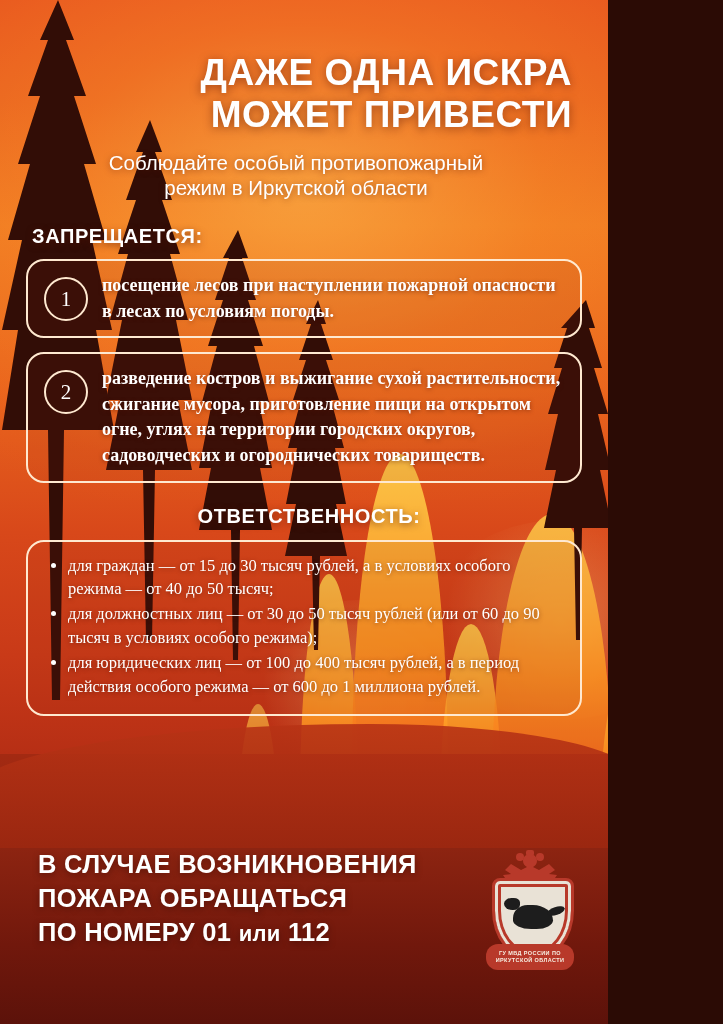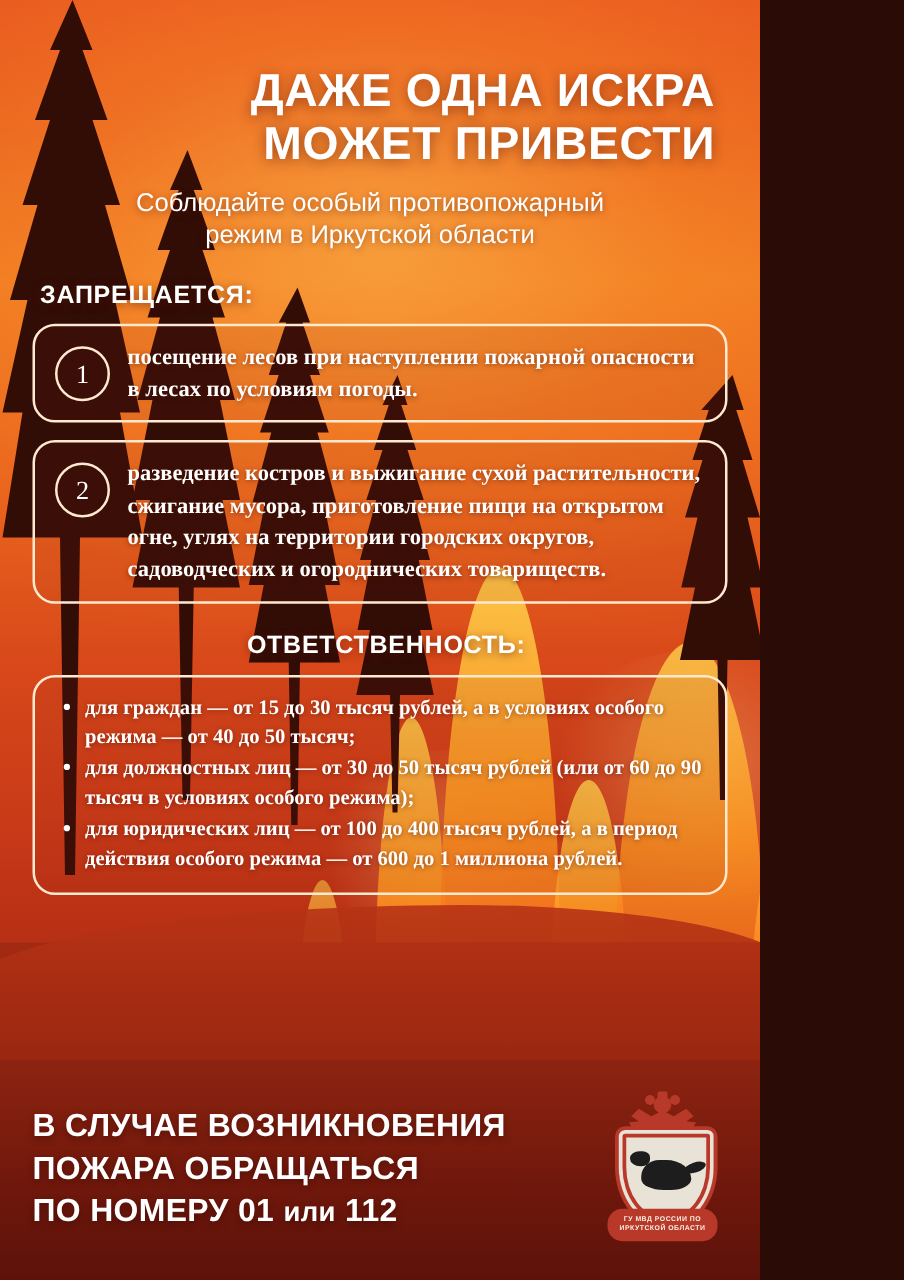--- a/index.html
+++ b/index.html
@@ -162,38 +162,37 @@
     border-radius: 18px;
     padding: 12px 18px 14px 18px;
     margin: 0 4px 0 4px;
     background: rgba(150,40,16,0.10);
   }
   .resp-list {
     margin: 0;
     padding-left: 22px;
     color: #fff;
     font-family: "Liberation Serif", serif;
-    font-weight: bold;
+    font-weight: normal;
     font-size: 16.5px;
     line-height: 1.42;
     text-shadow: 0 1px 4px rgba(80,18,5,.55);
   }
   .resp-list li { margin-bottom: 2px; }
 
   .footer {
     position: absolute;
     left: 0;
     bottom: 0;
     width: 100%;
     height: 176px;
     z-index: 6;
     display: flex;
-    align-items: center;
     box-sizing: border-box;
-    padding: 0 26px 0 26px;
+    padding: 0 26px 0 38px;
   }
   .footer-text {
     color: #fff;
     font-weight: bold;
     font-size: 25.5px;
     line-height: 1.33;
     letter-spacing: .3px;
     flex: 1 1 auto;
     text-shadow: 0 2px 6px rgba(50,10,4,.5);
   }

